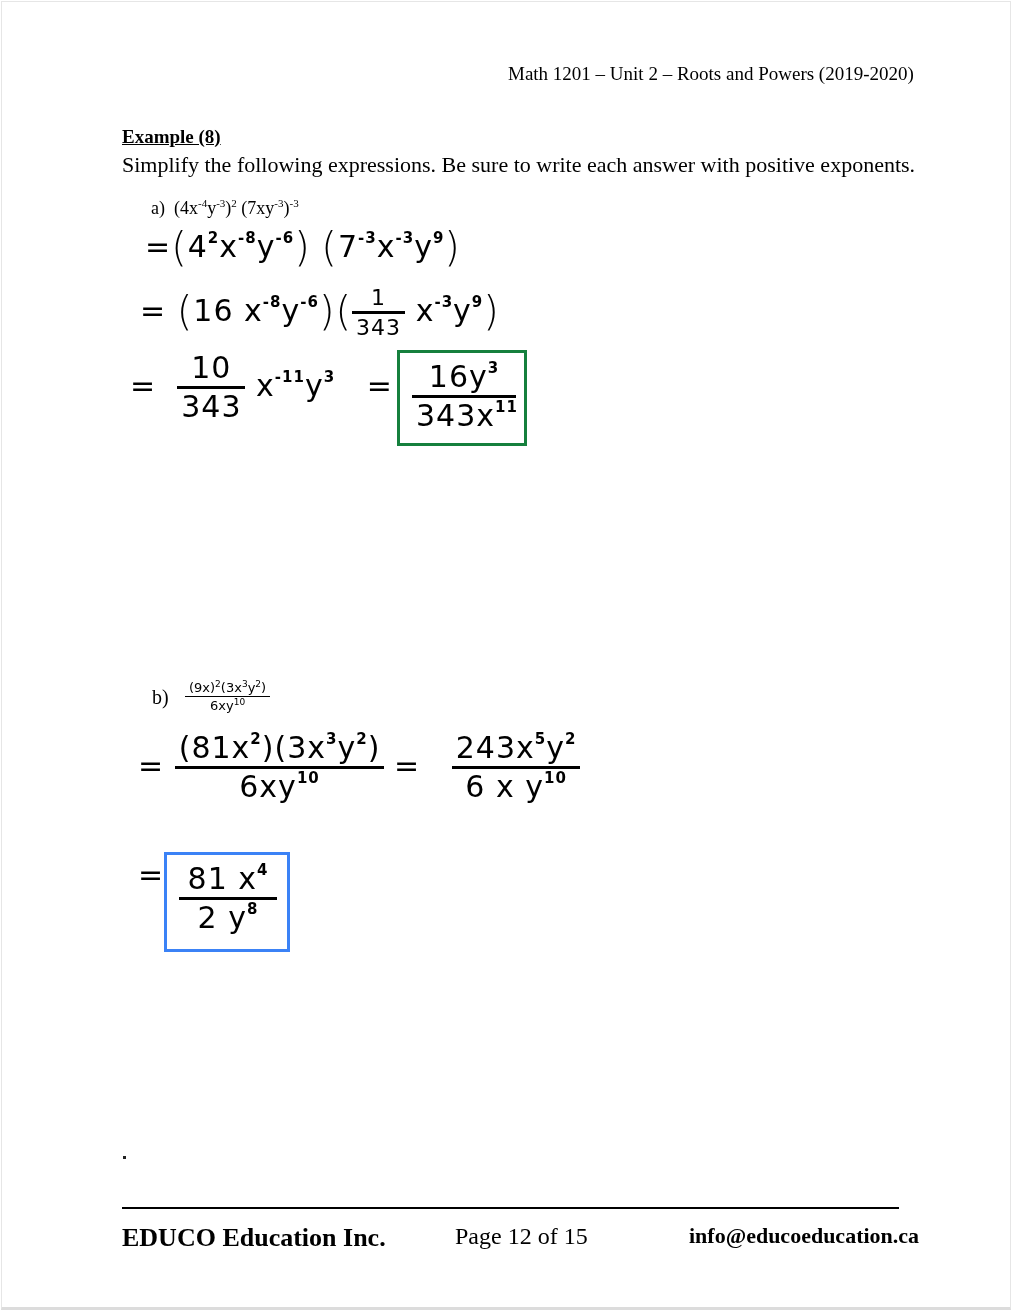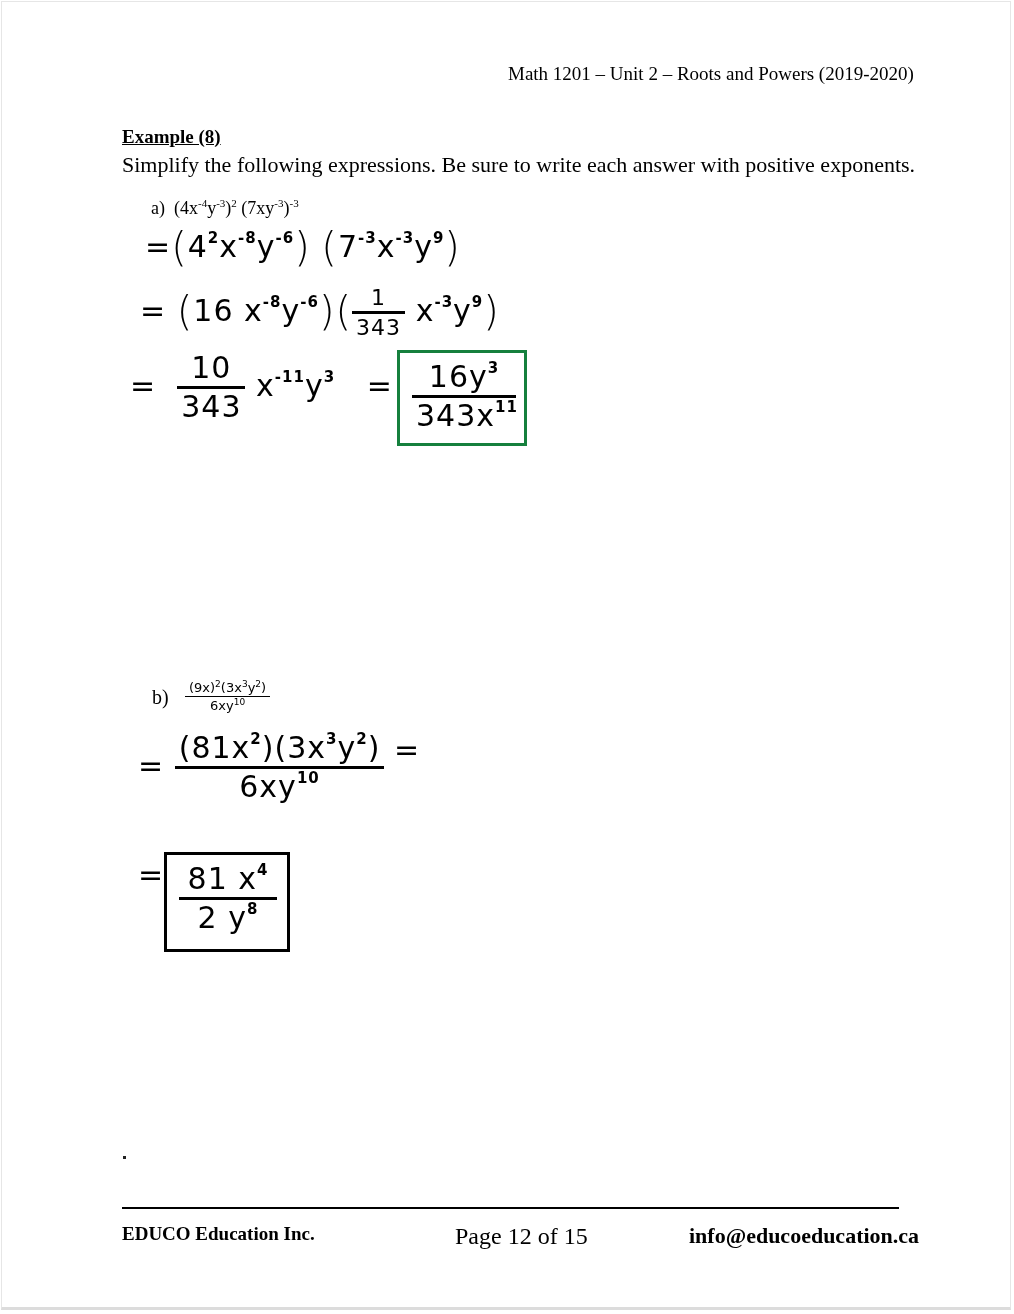--- a/index.html
+++ b/index.html
@@ -41,28 +41,28 @@
   .problem-b-label { left: 150px; top: 684px; font-size: 20px; }
   .problem-b-expr { left: 183px; top: 678px; font-size: 13px; }
   .problem-b-expr .frac .bar { height: 1px; margin: 1px 0; }
   .problem-b-expr sup { font-size: 9px; vertical-align: 5px; }
 
   .step4 { left: 136px; top: 730px; }
   .step4-rhs { left: 392px; top: 730px; }
   .step5 { left: 136px; top: 855px; }
   .answer-box-b {
     left: 162px; top: 850px; width: 126px; height: 100px;
-    border: 3px solid #000000; box-sizing: border-box;
+    border: 3px solid #3b82f6; box-sizing: border-box;
   }
   .answer-box-b .frac { position: absolute; left: 12px; top: 8px; width: 98px; }
 
   .stray-dot { left: 121px; top: 1154px; width: 3px; height: 3px; background: #222; }
 
   .footer-rule { left: 120px; top: 1205px; width: 777px; height: 2px; background: #000; }
-  .footer-left { left: 120px; top: 1221px; font-size: 19px; font-weight: bold; }
+  .footer-left { left: 120px; top: 1221px; font-size: 26px; font-weight: bold; }
   .footer-center { left: 453px; top: 1221px; font-size: 24px; }
   .footer-right { left: 687px; top: 1221px; font-size: 22px; font-weight: bold; }
 </style>
 </head>
 <body>
 
 <div class="page">
 
   <div class="abs serif header-title">Math 1201 – Unit 2 – Roots and Powers (2019-2020)</div>
 
@@ -103,20 +103,21 @@
   <div class="abs hand problem-b-expr">
     <span class="frac"><span class="num"><span>(9x)</span><sup>2</sup><span>(3x</span><sup>3</sup><span>y</span><sup>2</sup><span>)</span></span><span class="bar"></span><span class="den"><span>6xy</span><sup>10</sup></span></span>
   </div>
 
   <div class="abs hand hw step4">
     <span>=</span>
     <span class="frac"><span class="num"><span>(81x</span><sup>2</sup><span>)(3x</span><sup>3</sup><span>y</span><sup>2</sup><span>)</span></span><span class="bar"></span><span class="den"><span>6xy</span><sup>10</sup></span></span>
   </div>
   <div class="abs hand hw step4-rhs">
     <span>=</span>&nbsp;&nbsp;
+    <span class="frac"><span class="num"><span>243x</span><sup>5</sup><span>y</span><sup>2</sup></span><span class="bar"></span><span class="den"><span>6 x y</span><sup>10</sup></span></span>
   </div>
 
   <div class="abs hand hw step5">=</div>
   <div class="abs answer-box-b hand hw">
     <span class="frac">
         <span class="num"><span>81 x</span><sup>4</sup></span>
         <span class="bar"></span>
         <span class="den"><span>2 y</span><sup>8</sup></span>
       </span>
   </div>

